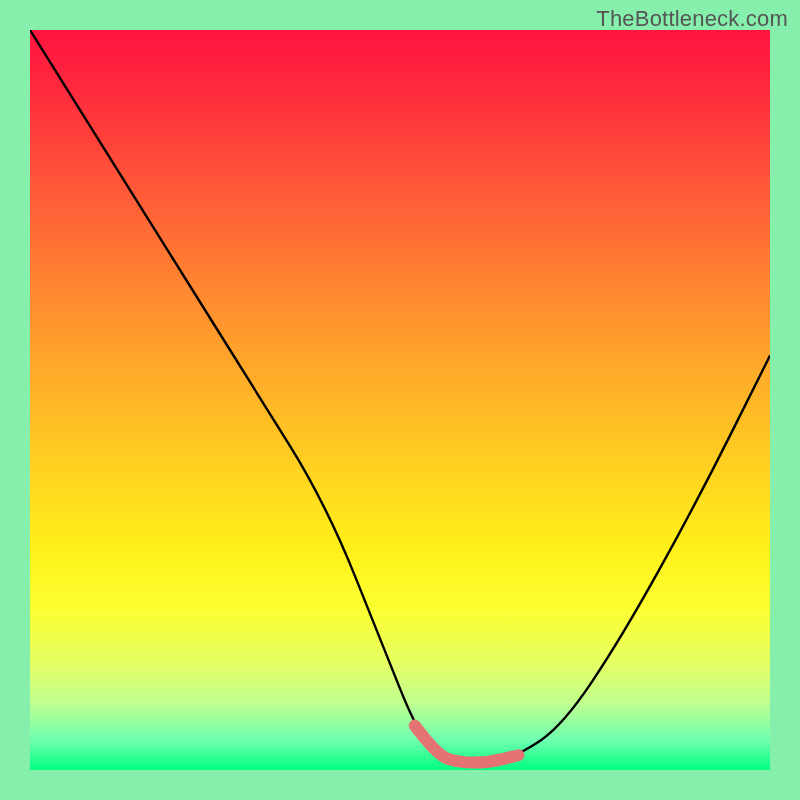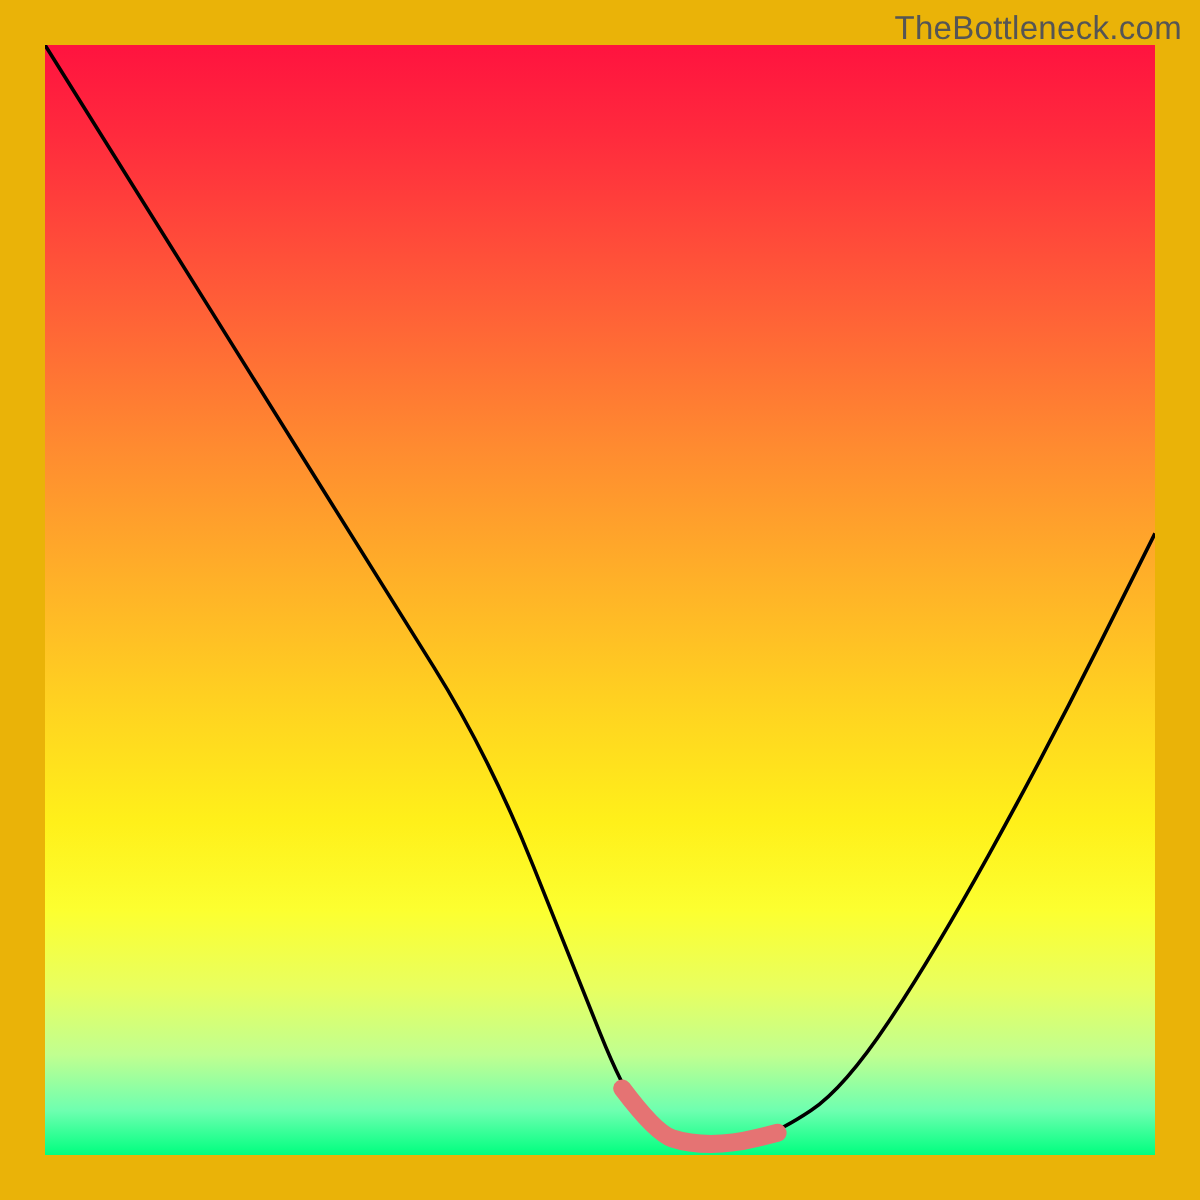--- a/index.html
+++ b/index.html
@@ -1,21 +1,21 @@
 <!DOCTYPE html>
 <html><head>
 <meta charset="utf-8">
 <style>
   * { margin: 0; padding: 0; box-sizing: border-box; }
   html, body { width: 800px; height: 800px; overflow: hidden; background: #000; }
   .container {
     width: 800px;
     height: 800px;
     position: relative;
-    background: #eab308;
+    background: #86efac;
   }
   .watermark {
     position: absolute;
     top: 6px;
     right: 12px;
     font-family: Arial, Helvetica, sans-serif;
     font-size: 22px;
     color: #555;
     letter-spacing: 0.2px;
     z-index: 10;

